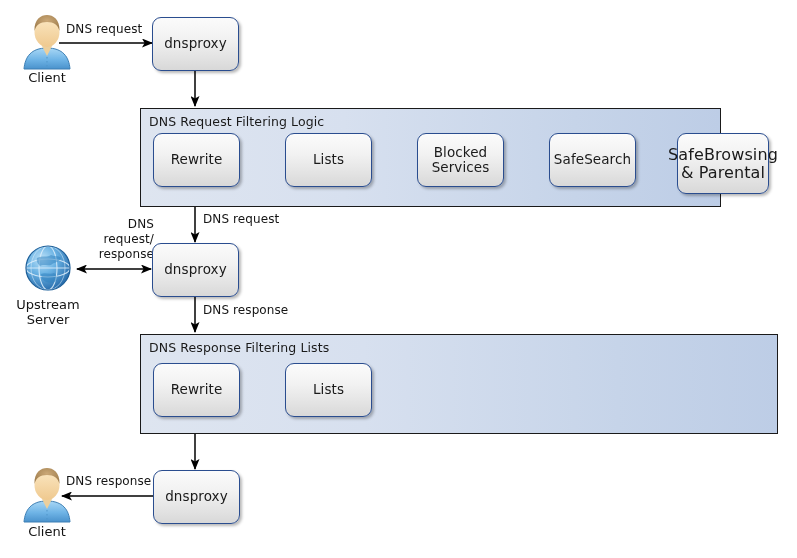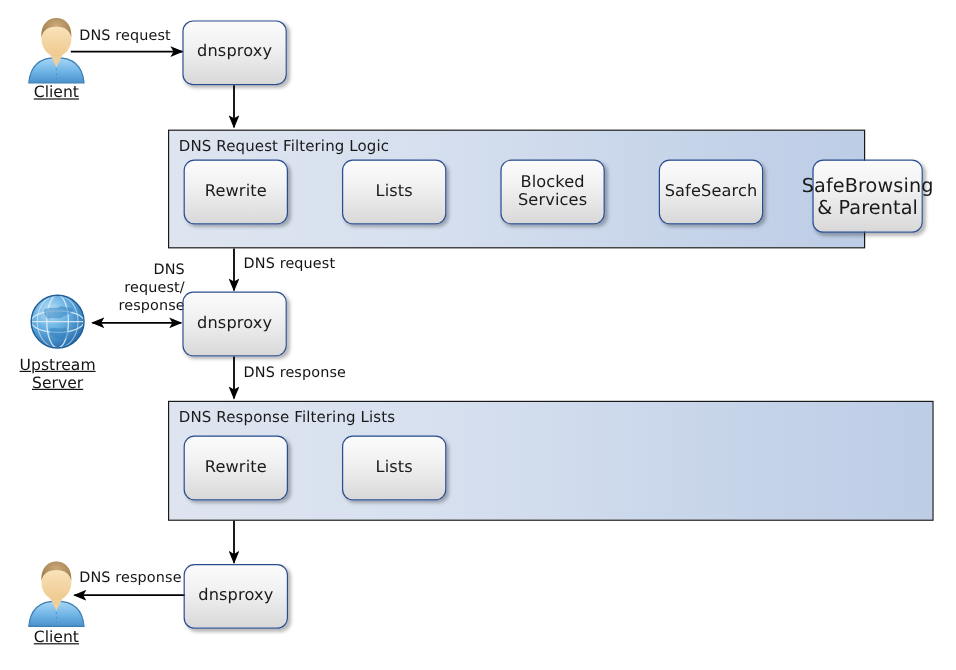--- a/index.html
+++ b/index.html
@@ -66,21 +66,20 @@
   .label.center { text-align: right; }
 
   
   .caption {
     position: absolute;
     font-size: 13px;
     color: #141414;
     text-align: center;
     line-height: 1.18;
     white-space: pre;
-    text-decoration: underline;
   }
 
   
   svg.layer {
     position: absolute;
     left: 0; top: 0;
     width: 797px;
     height: 558px;
     pointer-events: none;
     overflow: visible;

